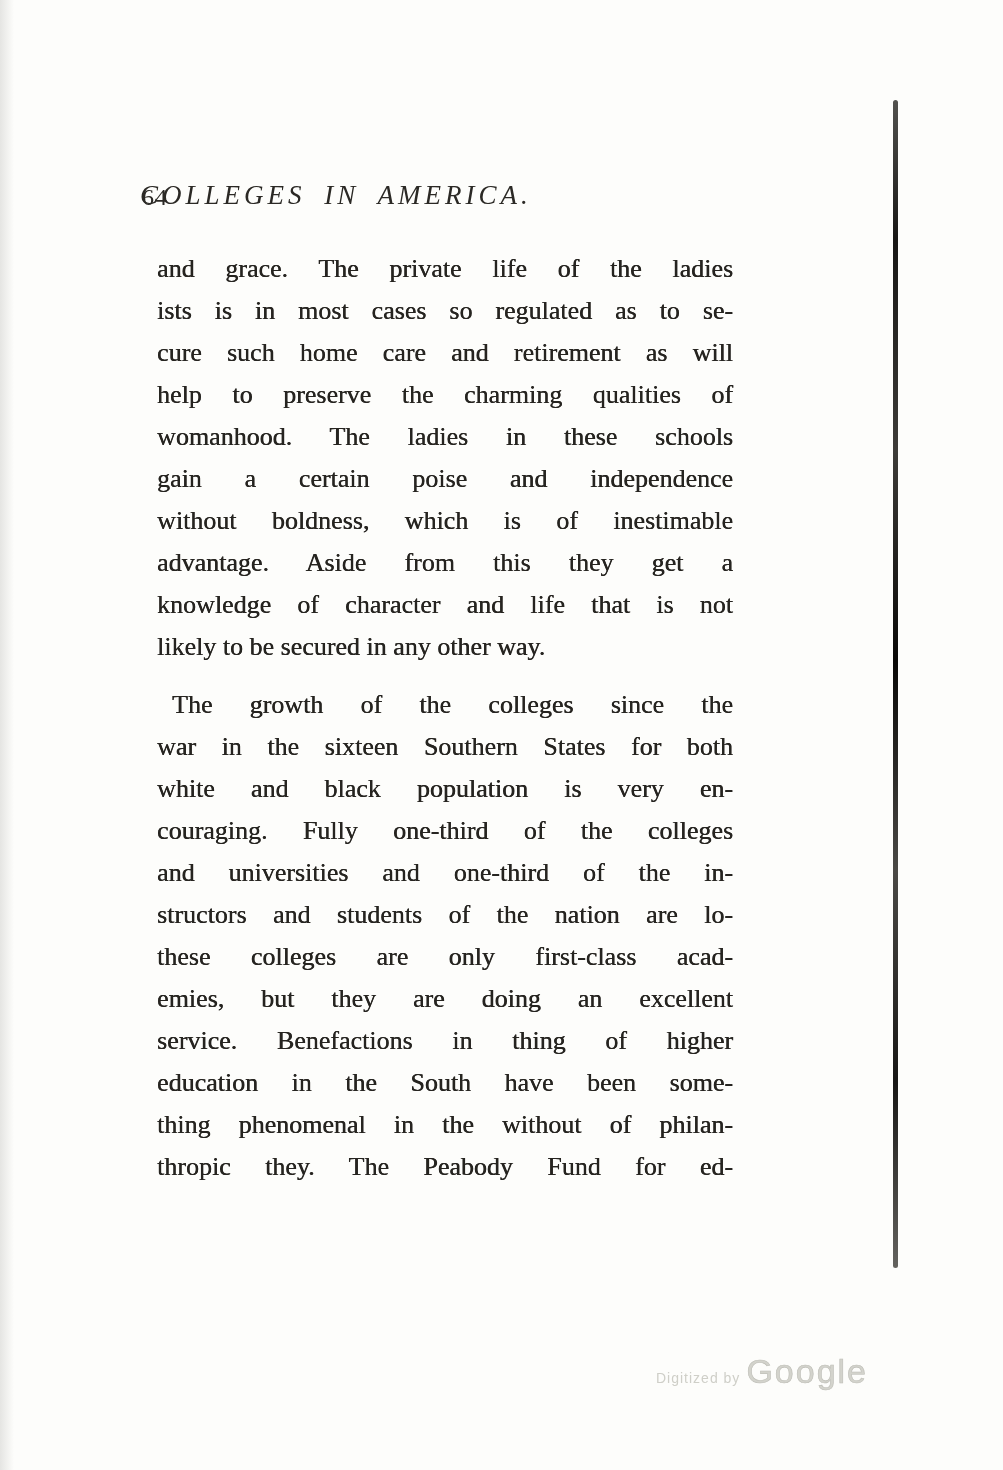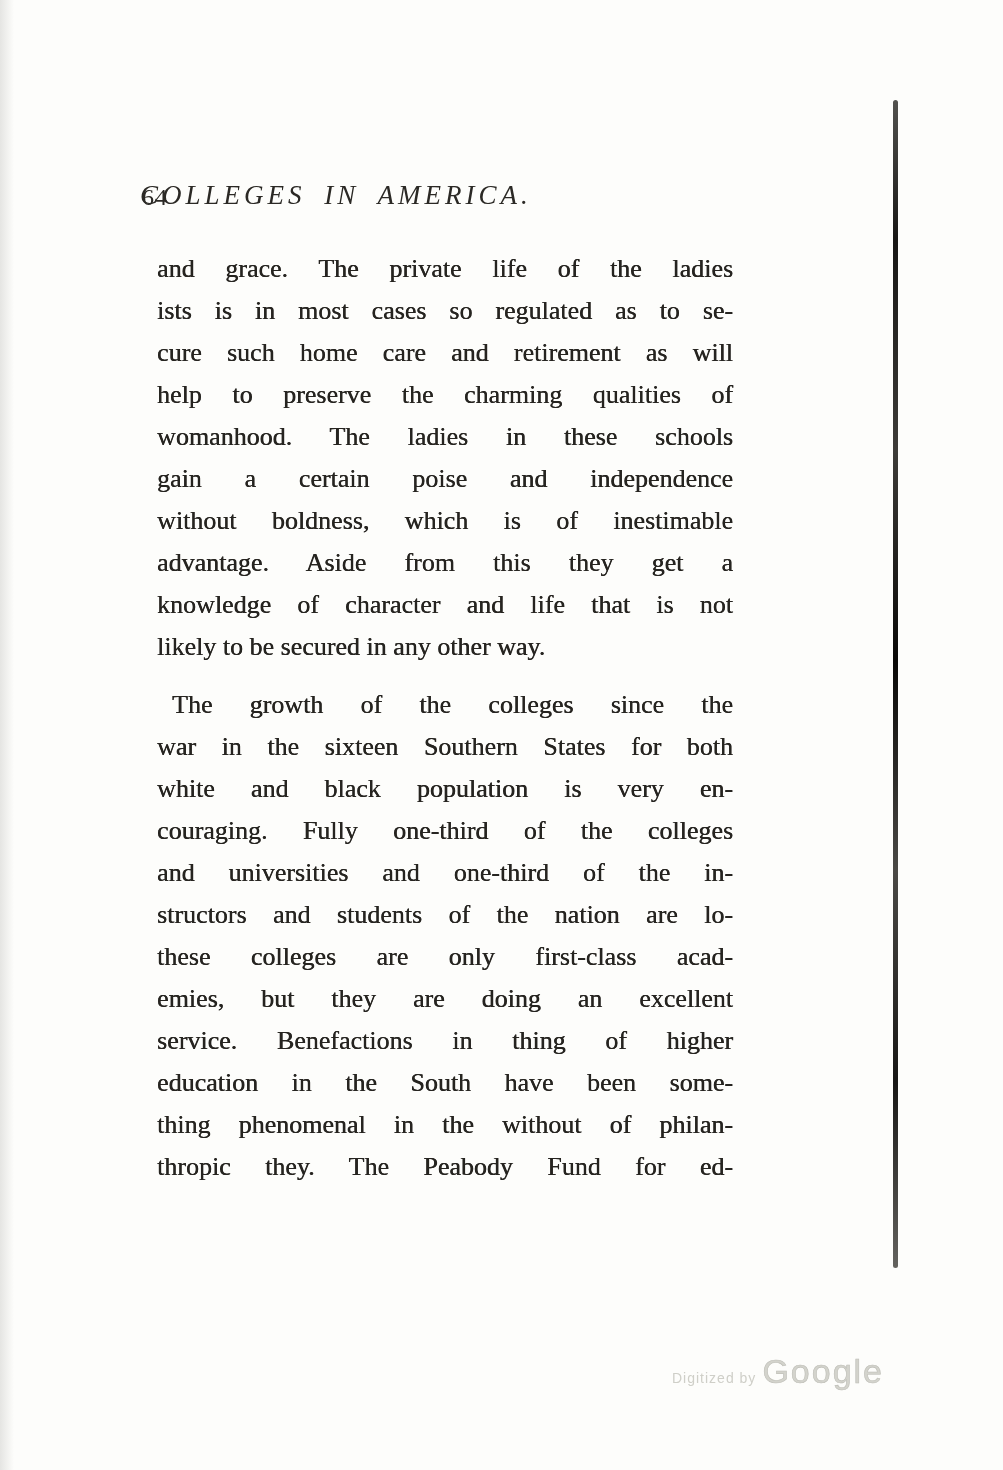--- a/index.html
+++ b/index.html
@@ -88,21 +88,21 @@
       rgba(12,11,9,0.95) 12%,
       rgba(28,26,22,0.85) 30%,
       rgba(10,9,7,1) 48%,
       rgba(30,28,24,0.8) 66%,
       rgba(12,11,9,0.95) 84%,
       rgba(35,33,28,0.7) 100%);
   }
 
   .watermark {
     position: absolute;
-    left: 672px;
+    left: 656px;
     top: 1352px;
     width: 300px;
     color: #c6c6c0;
     white-space: nowrap;
   }
   .wm-prefix {
     font-family: "Liberation Sans", sans-serif;
     font-size: 14px;
     color: #cfcfc8;
     margin-right: 6px;

